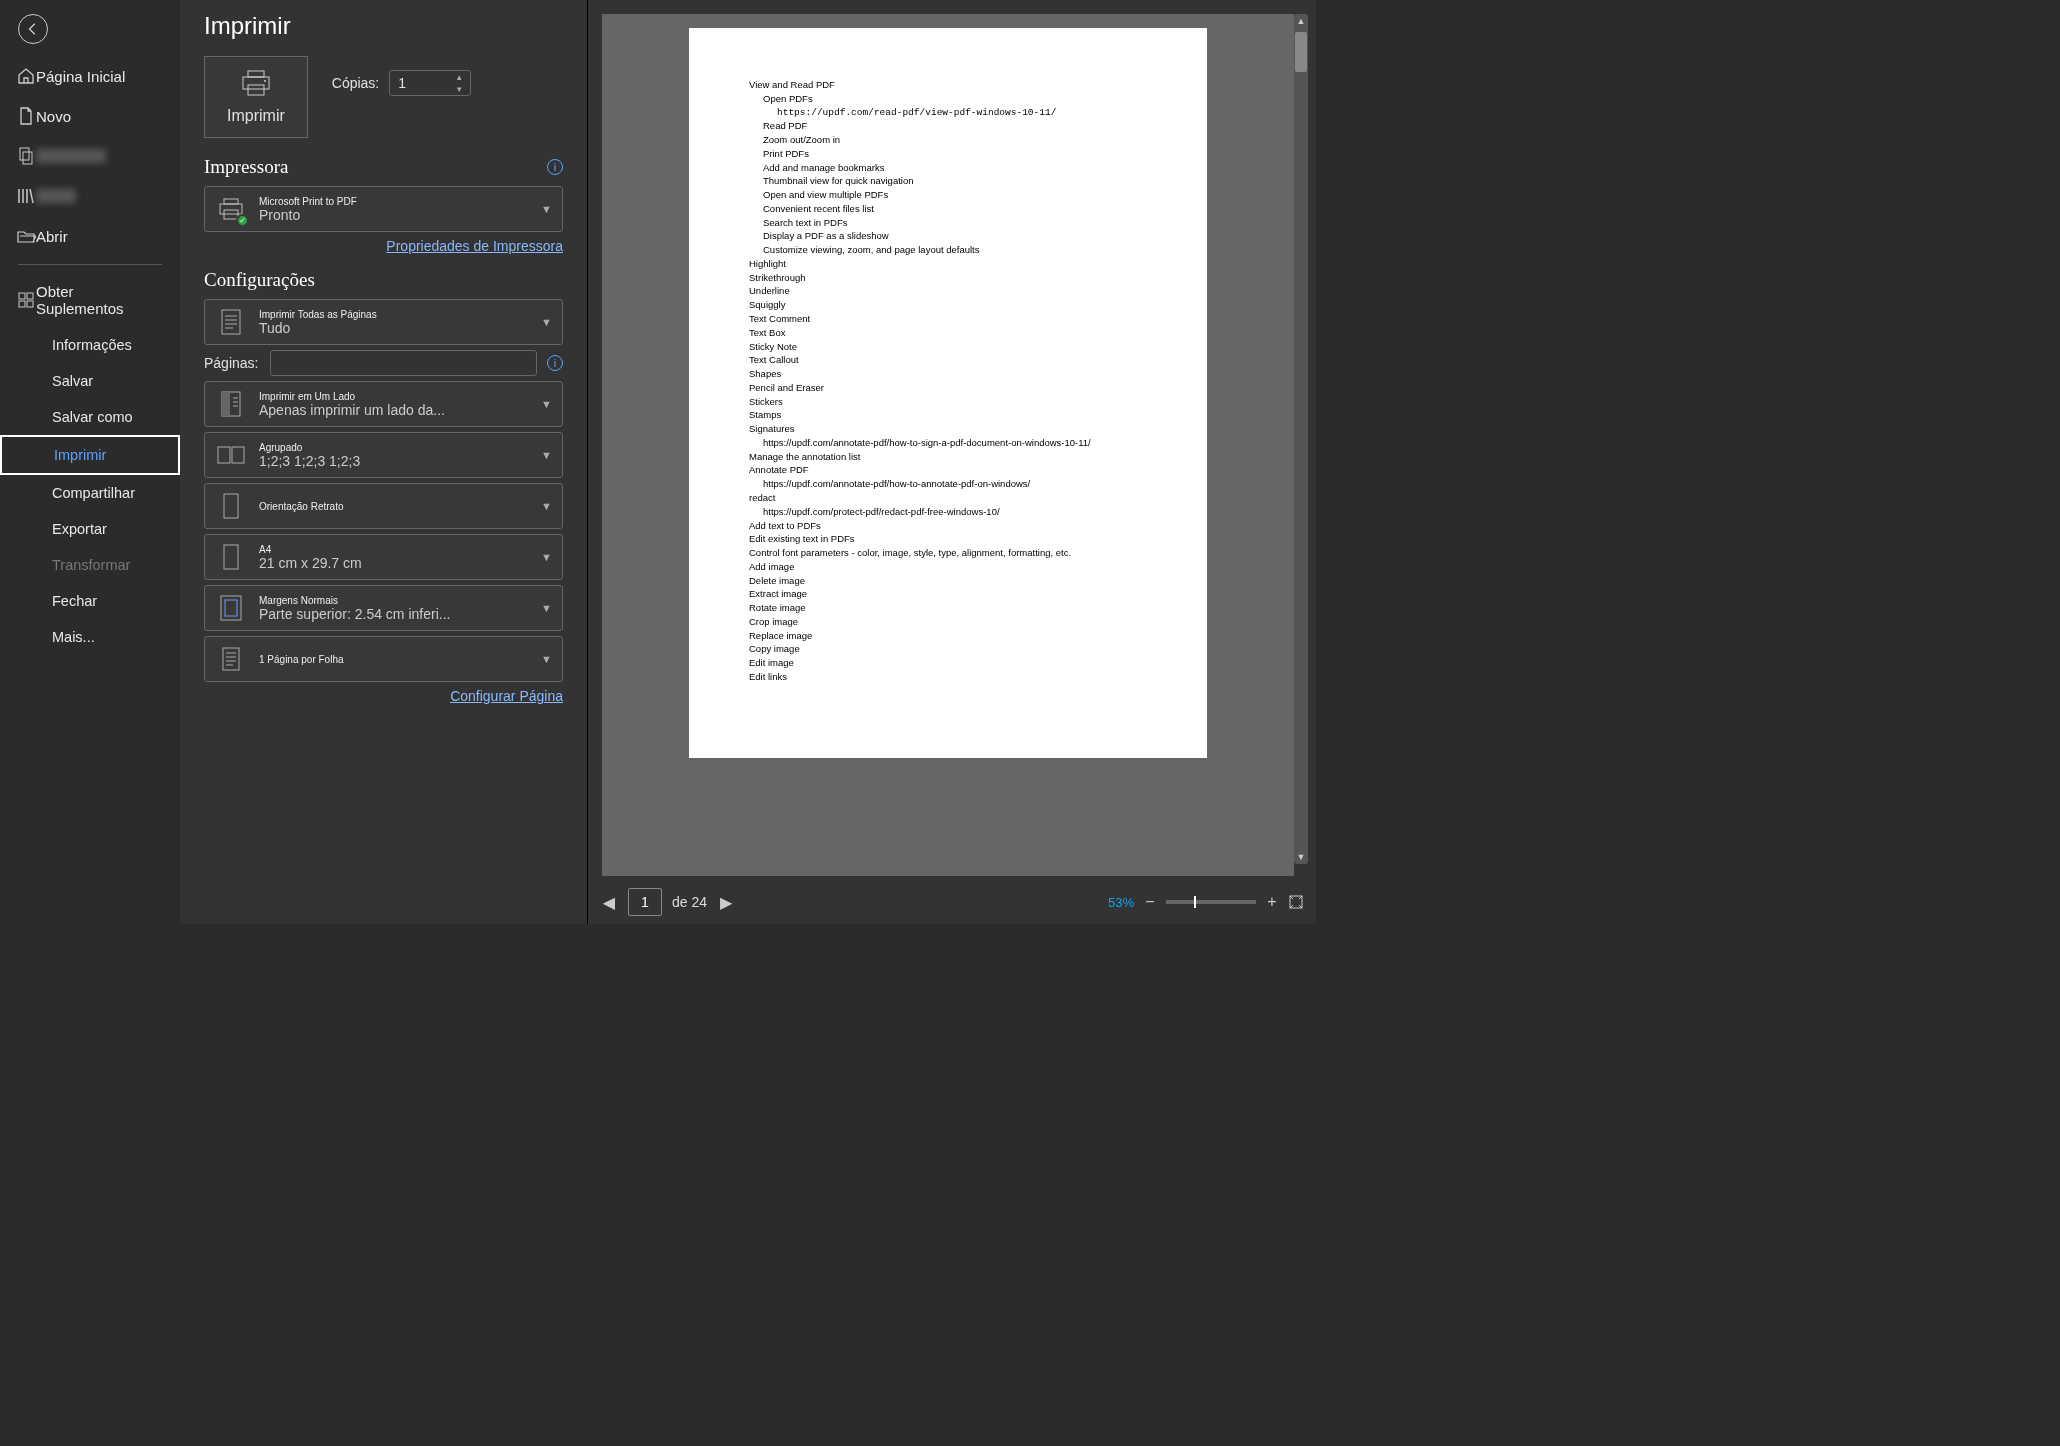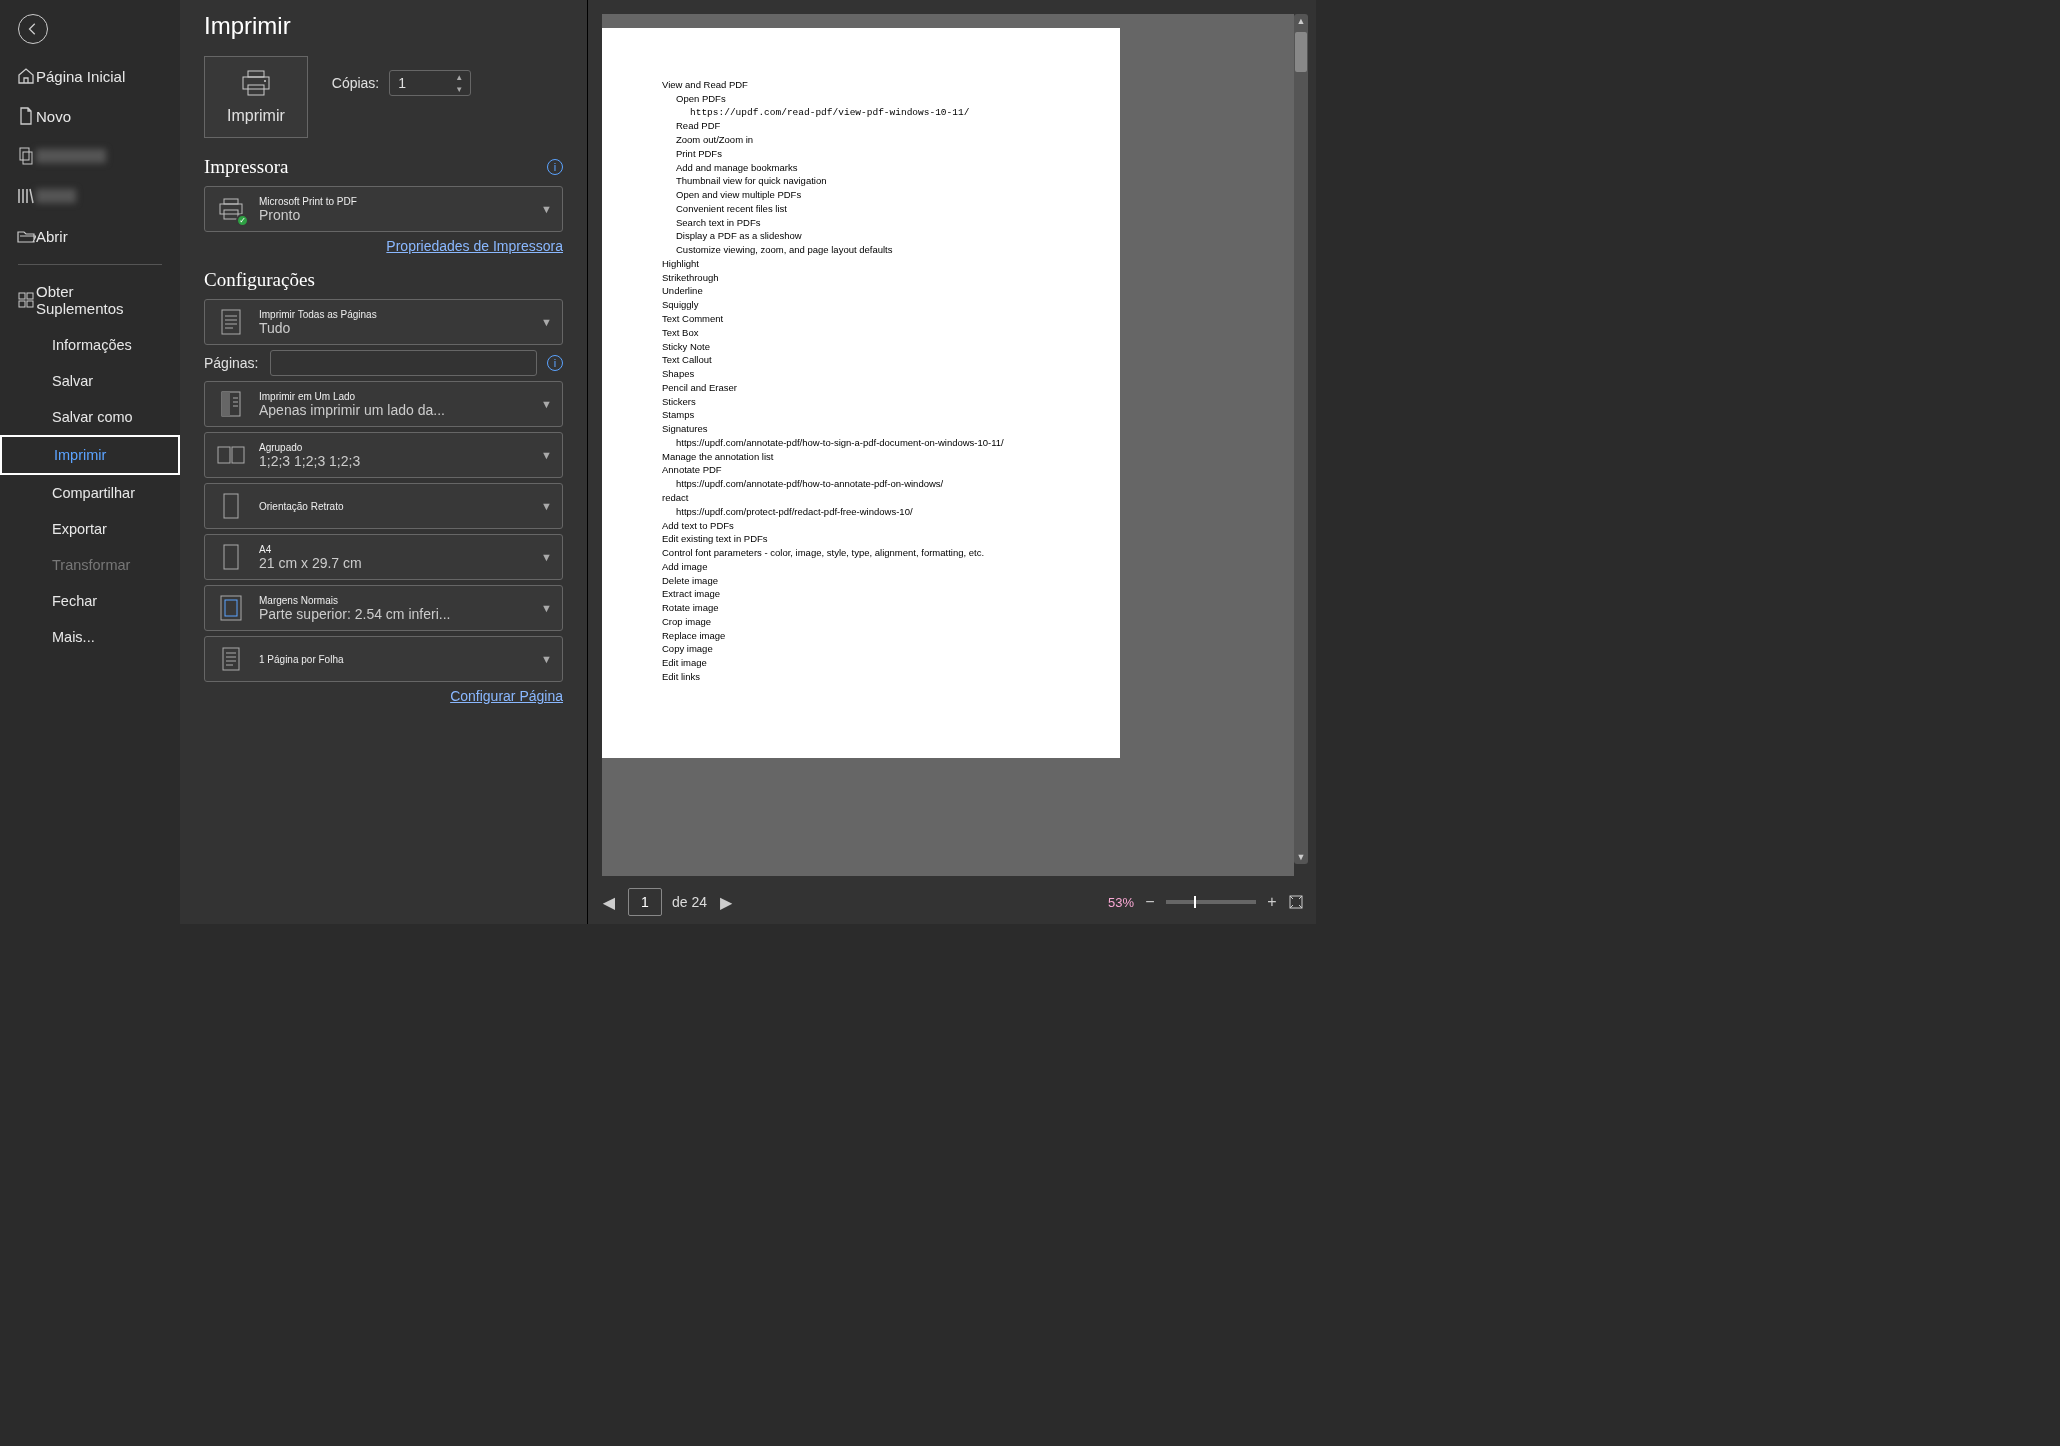--- a/index.html
+++ b/index.html
@@ -39,34 +39,34 @@
 .dropdown .dd-line2 { font-size: 14px; color: #ccc; white-space: nowrap; overflow: hidden; text-overflow: ellipsis; }
 .dropdown .chev { color: #aaa; font-size: 11px; }
 .link-row { text-align: right; margin-bottom: 14px; }
 .link-row a { color: #8ab8ff; text-decoration: underline; font-size: 14px; cursor: pointer; }
 
 .pages-row { display: flex; align-items: center; gap: 10px; margin-bottom: 5px; }
 .pages-row label { font-size: 14px; width: 56px; }
 .pages-input { flex: 1; height: 26px; background: #333; border: 1px solid #666; border-radius: 3px; color: #e0e0e0; padding: 0 8px; outline: none; }
 
 .preview-area { flex: 1; background: #333; display: flex; flex-direction: column; position: relative; }
-.preview-viewport { flex: 1; background: #666; margin: 14px 22px 4px 14px; overflow: hidden; display: flex; align-items: flex-start; padding: 14px 0; position: relative; }
+.preview-viewport { flex: 1; background: #666; margin: 14px 22px 4px 14px; overflow: hidden; display: flex; align-items: flex-start; justify-content: center; padding: 14px 0; position: relative; }
 .scrollbar-v { position: absolute; right: 8px; top: 14px; bottom: 60px; width: 14px; background: #555; border-radius: 3px; }
 .scrollbar-v .sb-up, .scrollbar-v .sb-down { height: 14px; display:flex; align-items:center; justify-content:center; font-size:9px; color:#ccc; cursor:pointer; }
 .scrollbar-v .sb-thumb { position: absolute; top: 18px; left: 1px; right: 1px; height: 40px; background: #888; border-radius: 2px; }
 .page-preview { background: #fff; width: 518px; height: 730px; color: #000; font-size: 9.5px; padding: 50px 60px; font-family: Arial, sans-serif; line-height: 1.45; }
 .page-preview .ind1 { padding-left: 14px; }
 .page-preview .ind2 { padding-left: 28px; font-family: Liberation Mono, monospace; }
 
 .status-bar { height: 44px; display: flex; align-items: center; padding: 0 12px; gap: 10px; }
 .status-bar .nav-arrow { width: 18px; height: 18px; cursor: pointer; color: #ccc; display:flex; align-items:center; justify-content:center; }
 .page-num-input { width: 34px; height: 28px; background: transparent; border: 1px solid #888; border-radius: 2px; color: #fff; text-align: center; font-size: 14px; }
 .page-total { font-size: 14px; color: #ddd; }
 .zoom-group { margin-left: auto; display: flex; align-items: center; gap: 8px; }
-.zoom-pct { font-size: 13px; color: #f9a8d4; }
+.zoom-pct { font-size: 13px; color: #0ea5e9; }
 .zoom-btn { width: 16px; cursor: pointer; text-align: center; color: #ccc; }
 .zoom-slider { width: 90px; height: 4px; background: #666; position: relative; }
 .zoom-slider::after { content:''; position:absolute; left: 28px; top:-4px; width:2px; height:12px; background:#fff; }
 .fit-icon { width: 16px; height: 16px; cursor: pointer; }
 
 .printer-status { position: relative; }
 .check-badge { position: absolute; bottom: -2px; right: -2px; width: 13px; height: 13px; background: #2ea043; border-radius: 50%; border: 2px solid #383838; display:flex;align-items:center;justify-content:center;color:#fff;font-size:8px; }
 </style>
 </head>
 <body>

